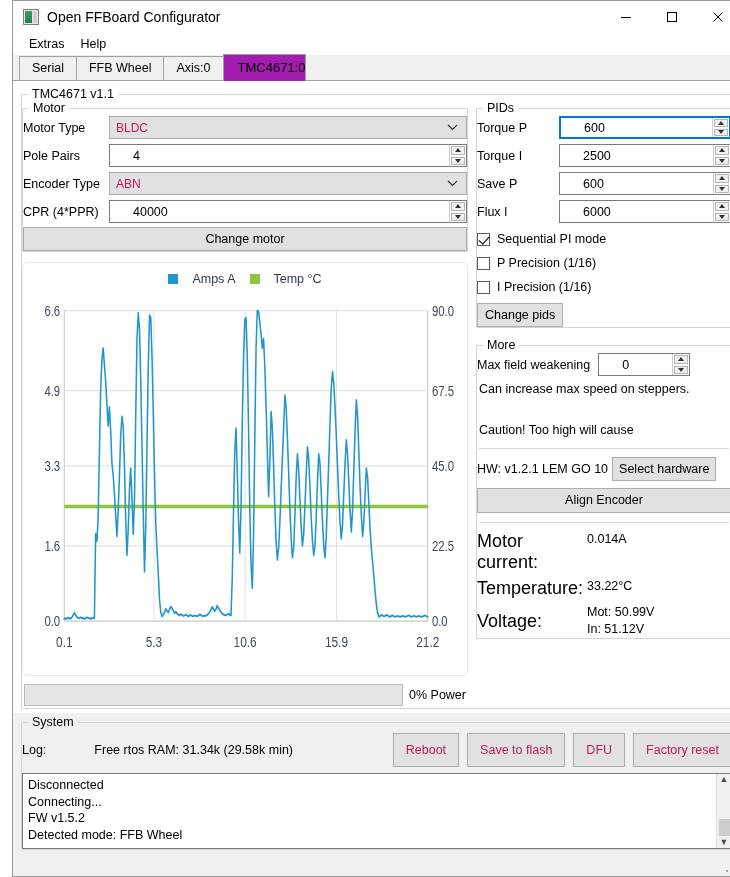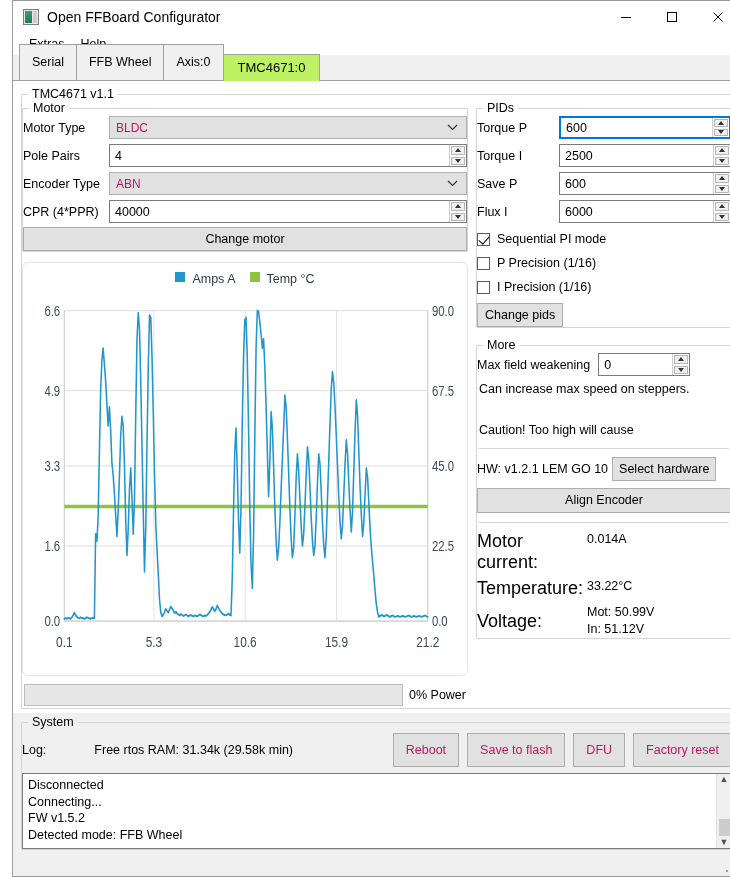--- a/index.html
+++ b/index.html
@@ -77,29 +77,29 @@
     position: relative;
   }
   .tab {
     font-size: 12.5px;
     color: #000;
     padding: 4px 12px 5px 12px;
     background: #f0f0f0;
     border: 1px solid #a0a0a0;
     border-bottom: none;
     margin-right: -1px;
-    height: 36px;
+    height: 24px;
     display: flex; align-items: center;
     white-space: nowrap;
   }
   .tab.selected {
-    background: #bef264;
+    background: #a21caf;
     height: 27px;
     margin-bottom: -1px;
-    padding-left: 14px; padding-right: 14px;
+    padding-left: 14px; padding-right: 0;
     font-size: 13px;
     z-index: 3;
   }
 
   
   .page {
     flex: 1;
     background: #ffffff;
     padding: 6px 8px 4px 8px;
     display: flex; flex-direction: column;
@@ -151,21 +151,21 @@
   .spin {
     flex: 1; height: 23px;
     background: #ffffff;
     border: 1px solid #7a7a7a;
     display: flex; align-items: stretch;
     font-size: 12.5px; color: #000;
   }
   .spin.focused { border: 2px solid #0078d7; }
   .spin .val {
     flex: 1; display: flex; align-items: center;
-    padding-left: 5px; white-space: nowrap; overflow: hidden;
+    padding-left: 23px; white-space: nowrap; overflow: hidden;
   }
   .spin .btns {
     width: 17px; display: flex; flex-direction: column;
     border-left: 1px solid #cfcfcf;
   }
   .spin .btns > div {
     flex: 1; background: #f0f0f0;
     border: 1px solid #b5b5b5;
     display: flex; align-items: center; justify-content: center;
     margin: 1px;
@@ -197,21 +197,21 @@
     border-radius: 6px;
     display: flex; flex-direction: column;
     min-height: 0;
     position: relative;
   }
   .legend {
     display: flex; justify-content: center; align-items: center;
     gap: 14px; padding-top: 9px; padding-bottom: 4px;
     font-size: 12.5px; color: #2f3b4a;
   }
-  .legend .item { display: flex; align-items: flex-start; gap: 7px; }
+  .legend .item { display: flex; align-items: center; gap: 14px; }
   .legend .swatch { width: 10px; height: 10px; display: inline-block; }
 
   .plotwrap { flex: 1; position: relative; min-height: 0; }
   .plotwrap svg { position: absolute; inset: 0; width: 100%; height: 100%; }
 
   
   .pid-gb { padding: 2px 8px 8px 8px; }
   .prow { display: flex; align-items: center; height: 25px; margin-bottom: 3px; }
   .plabel { font-size: 12.5px; color: #000; width: 82px; white-space: nowrap; }
   .chkrow { display: flex; align-items: center; height: 24px; gap: 7px; }

